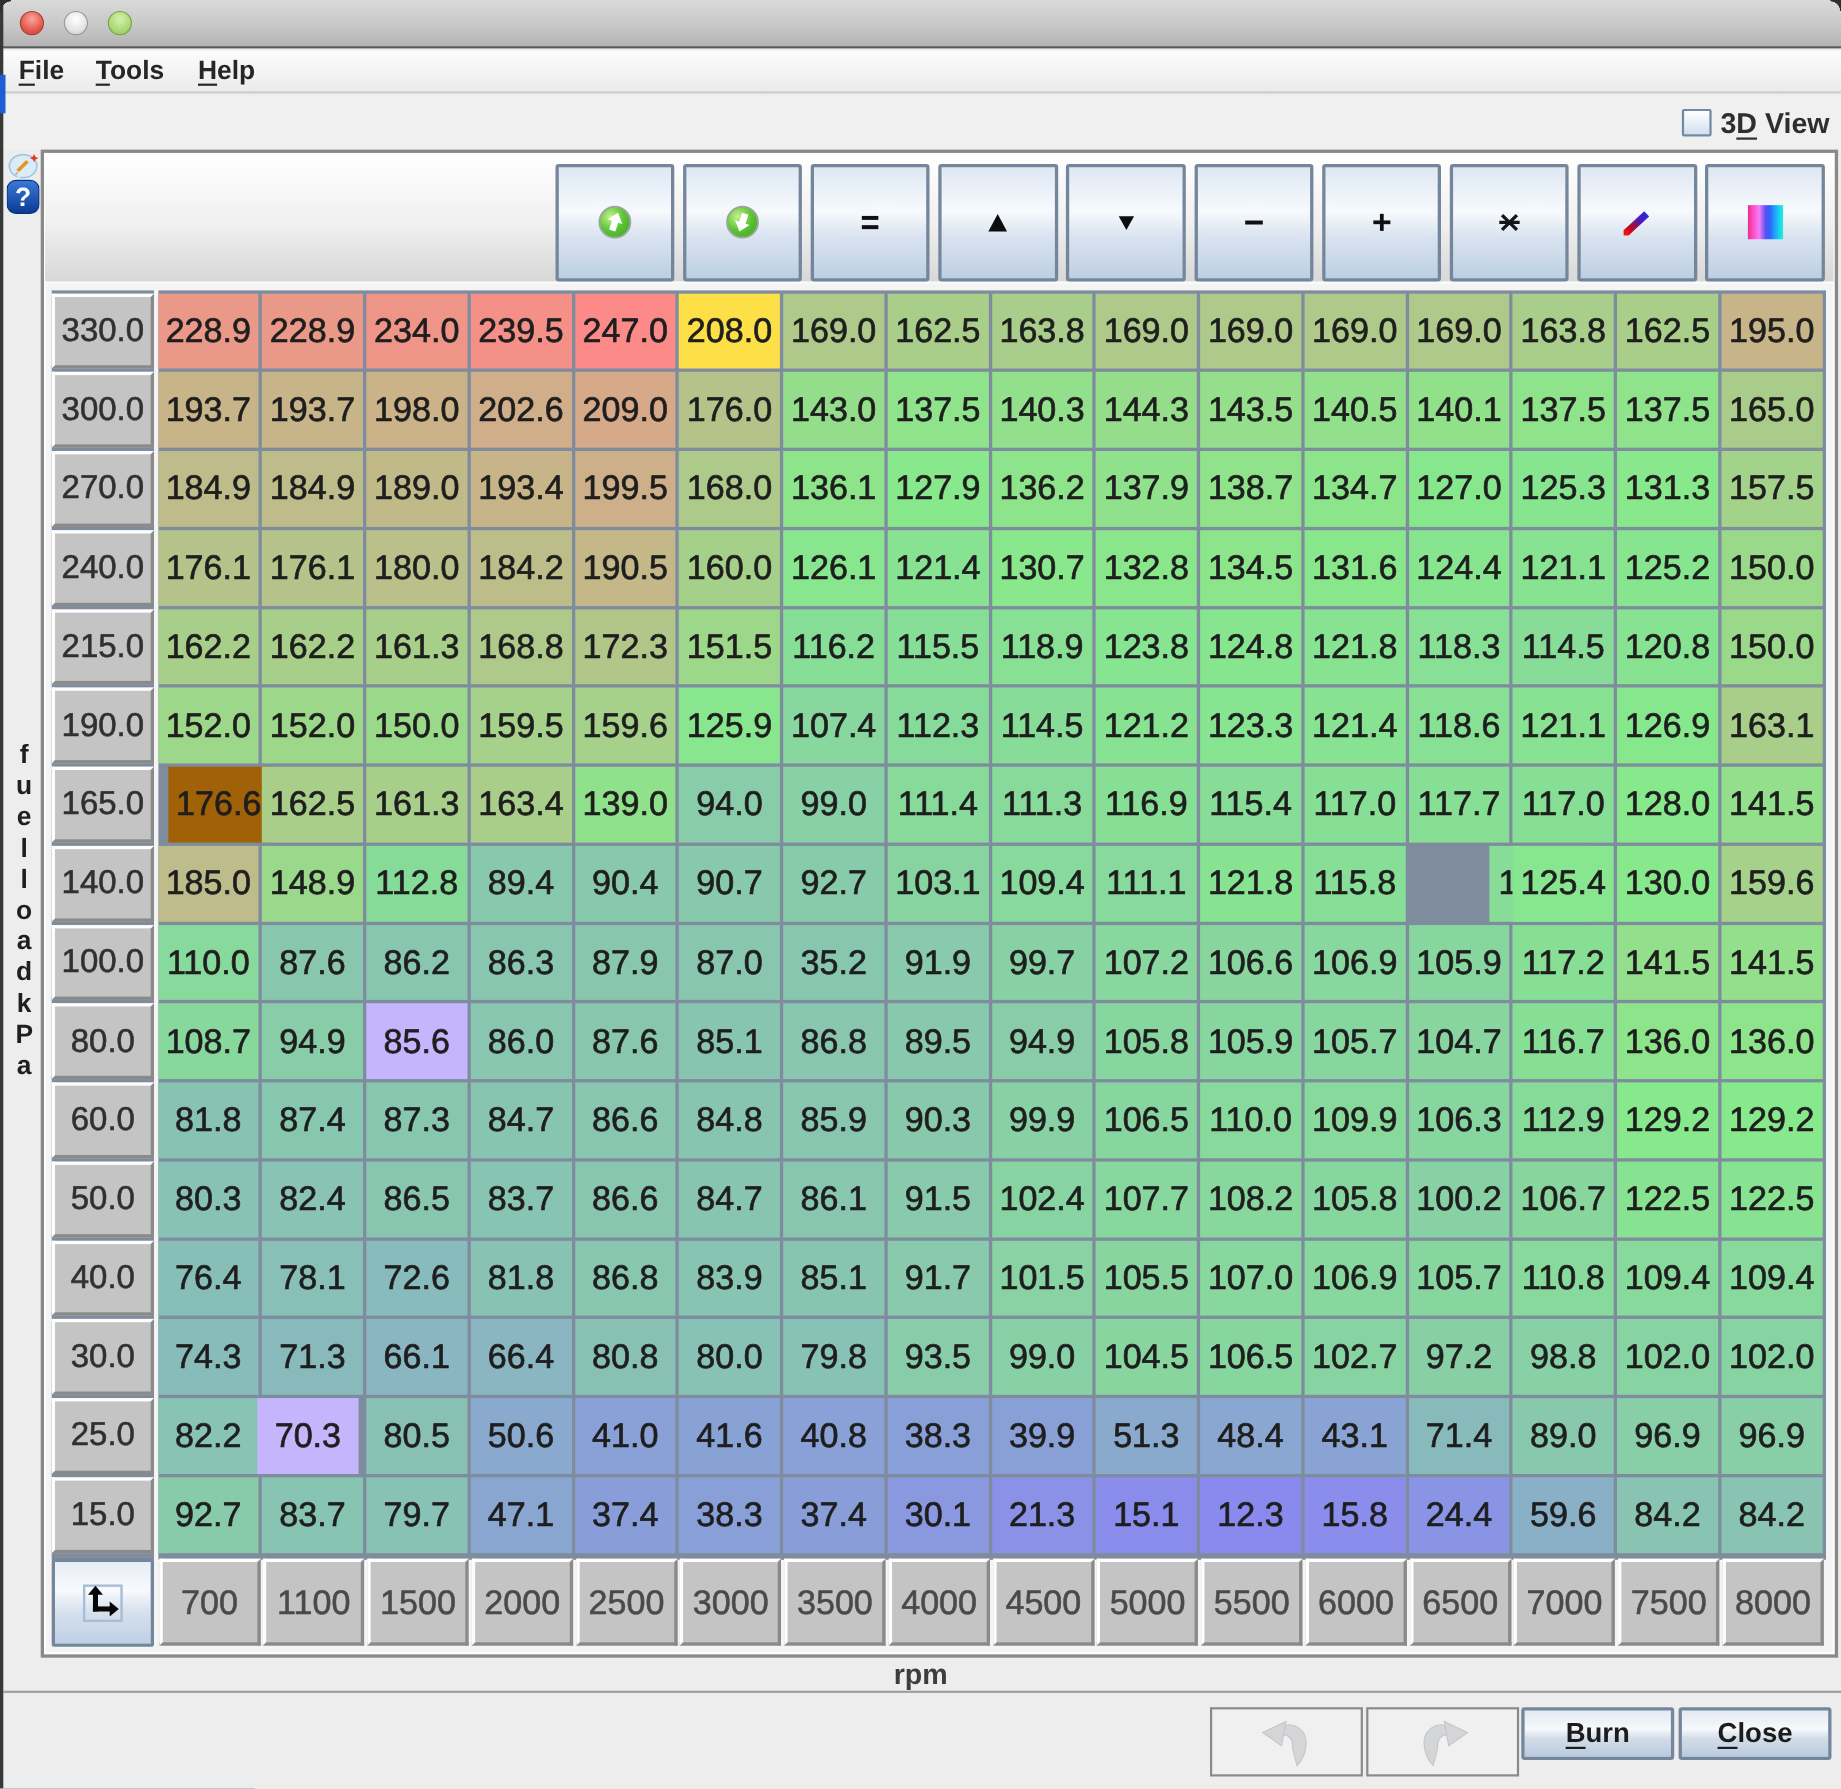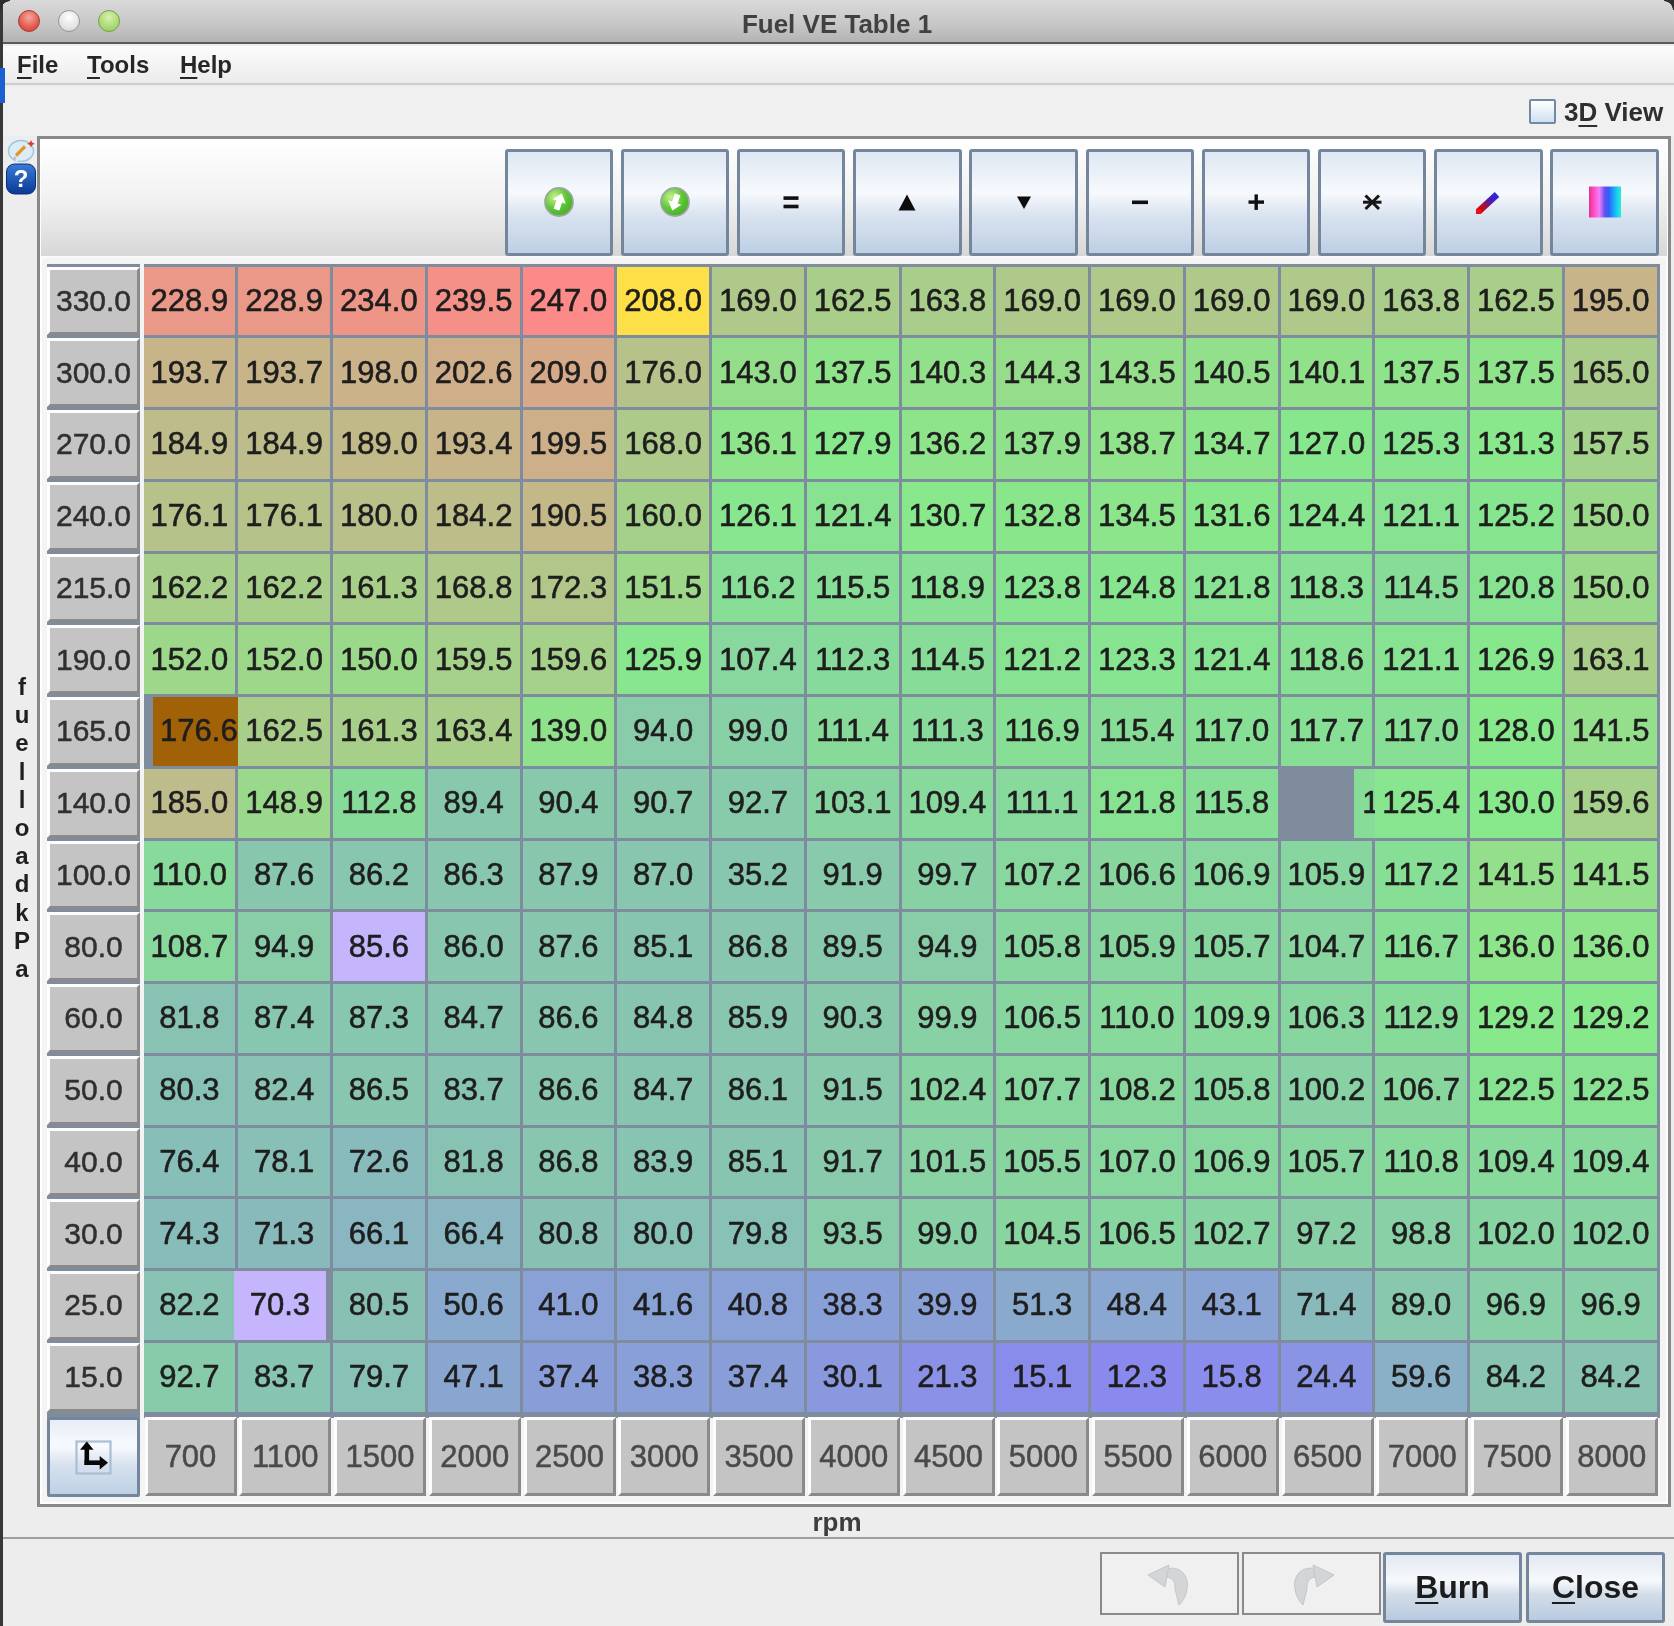--- a/index.html
+++ b/index.html
@@ -18,29 +18,28 @@
 #ywrap {position:absolute;left:47px;top:263.5px;width:93px;height:1154.25px;background:#7e8c9e}
 #dwrap {position:absolute;left:143.5px;top:263.5px;width:1516px;height:1154.25px;background:#7e8c9e}
 .c {position:absolute;width:91.75px;height:68.75px;display:flex;align-items:center;justify-content:center;font-size:31px;color:#1e1e1e;-webkit-text-stroke:0.6px #1e1e1e}
 .ya {position:absolute;width:93px;height:68.75px;background:#c4c4c4;border:3px solid;border-color:#fdfdfd #8a8a8a #8a8a8a #fdfdfd;display:flex;align-items:center;justify-content:center;font-size:30px;color:#303030;-webkit-text-stroke:0.5px #303030}
 .xa {position:absolute;width:92px;height:79px;background:#c4c4c4;border:3px solid;border-color:#fdfdfd #8a8a8a #8a8a8a #fdfdfd;display:flex;align-items:center;justify-content:center;font-size:31px;color:#4a4a4a;-webkit-text-stroke:0.5px #4a4a4a}
 #corner {position:absolute;left:47px;top:1417px;width:93px;height:80px;border:3px solid #74869c;border-radius:2px;background:linear-gradient(#e7edf6 0%,#f8fafd 35%,#d8e2ef 60%,#bed0e5 100%);display:flex;align-items:center;justify-content:center}
 #vlabel {position:absolute;left:6px;top:673px;width:32px;text-align:center;font-size:24px;font-weight:bold;color:#1f1f1f;line-height:28.2px}
 #rpm {position:absolute;left:0;top:1507px;width:1674px;text-align:center;font-size:26px;font-weight:bold;color:#3d3d3d}
 #hsep {position:absolute;left:3px;top:1537px;width:1671px;height:2px;background:#9e9e9e}
 .gbtn {position:absolute;top:1552px;width:139px;height:63px;background:#f0f0f0;border:2px solid #8a8a8a;display:flex;align-items:center;justify-content:center}
-.bbtn {position:absolute;top:1552px;width:139px;height:71px;border:3px solid #74869c;border-radius:3px;background:linear-gradient(#e3e9f2,#f6f9fc 40%,#d3dde9 60%,#b9cadf);display:flex;align-items:center;justify-content:center;font-size:32px;font-weight:bold;color:#1c1c1c}
+.bbtn {position:absolute;top:1552px;width:139px;height:48px;border:3px solid #74869c;border-radius:3px;background:linear-gradient(#e3e9f2,#f6f9fc 40%,#d3dde9 60%,#b9cadf);display:flex;align-items:center;justify-content:center;font-size:25px;font-weight:bold;color:#1c1c1c}
 #ledge {position:absolute;left:0;top:0;width:3px;height:1626px;background:#383838;z-index:60}
 #lblue {position:absolute;left:0;top:68px;width:5px;height:35px;background:#1b5fd3;z-index:61}
 </style></head><body>
 <div id="titlebar">
   <span class="light" style="left:18px;background:radial-gradient(circle at 50% 32%,#f7a79e,#e4574a 62%,#ce4437);border:1px solid #a63a31"></span>
   <span class="light" style="left:58px;background:radial-gradient(circle at 50% 32%,#ffffff,#e3e3e3 62%,#cccccc);border:1px solid #979797"></span>
   <span class="light" style="left:98px;background:radial-gradient(circle at 50% 32%,#d8f0ae,#a8d973 62%,#8cc758);border:1px solid #74a246"></span>
-  <div id="title">Fuel VE Table 1</div>
 </div>
 <div id="menubar">
   <span class="mi" style="left:17px"><u>F</u>ile</span>
   <span class="mi" style="left:87px"><u>T</u>ools</span>
   <span class="mi" style="left:180px"><u>H</u>elp</span>
 </div>
 <div class="abs" style="left:0;top:87px;width:1674px;height:49px;background:#f0f0f0"></div>
 <div id="cb3d"></div>
 <div id="cb3dlab">3<u>D</u> View</div>
 <div id="frame"></div>

